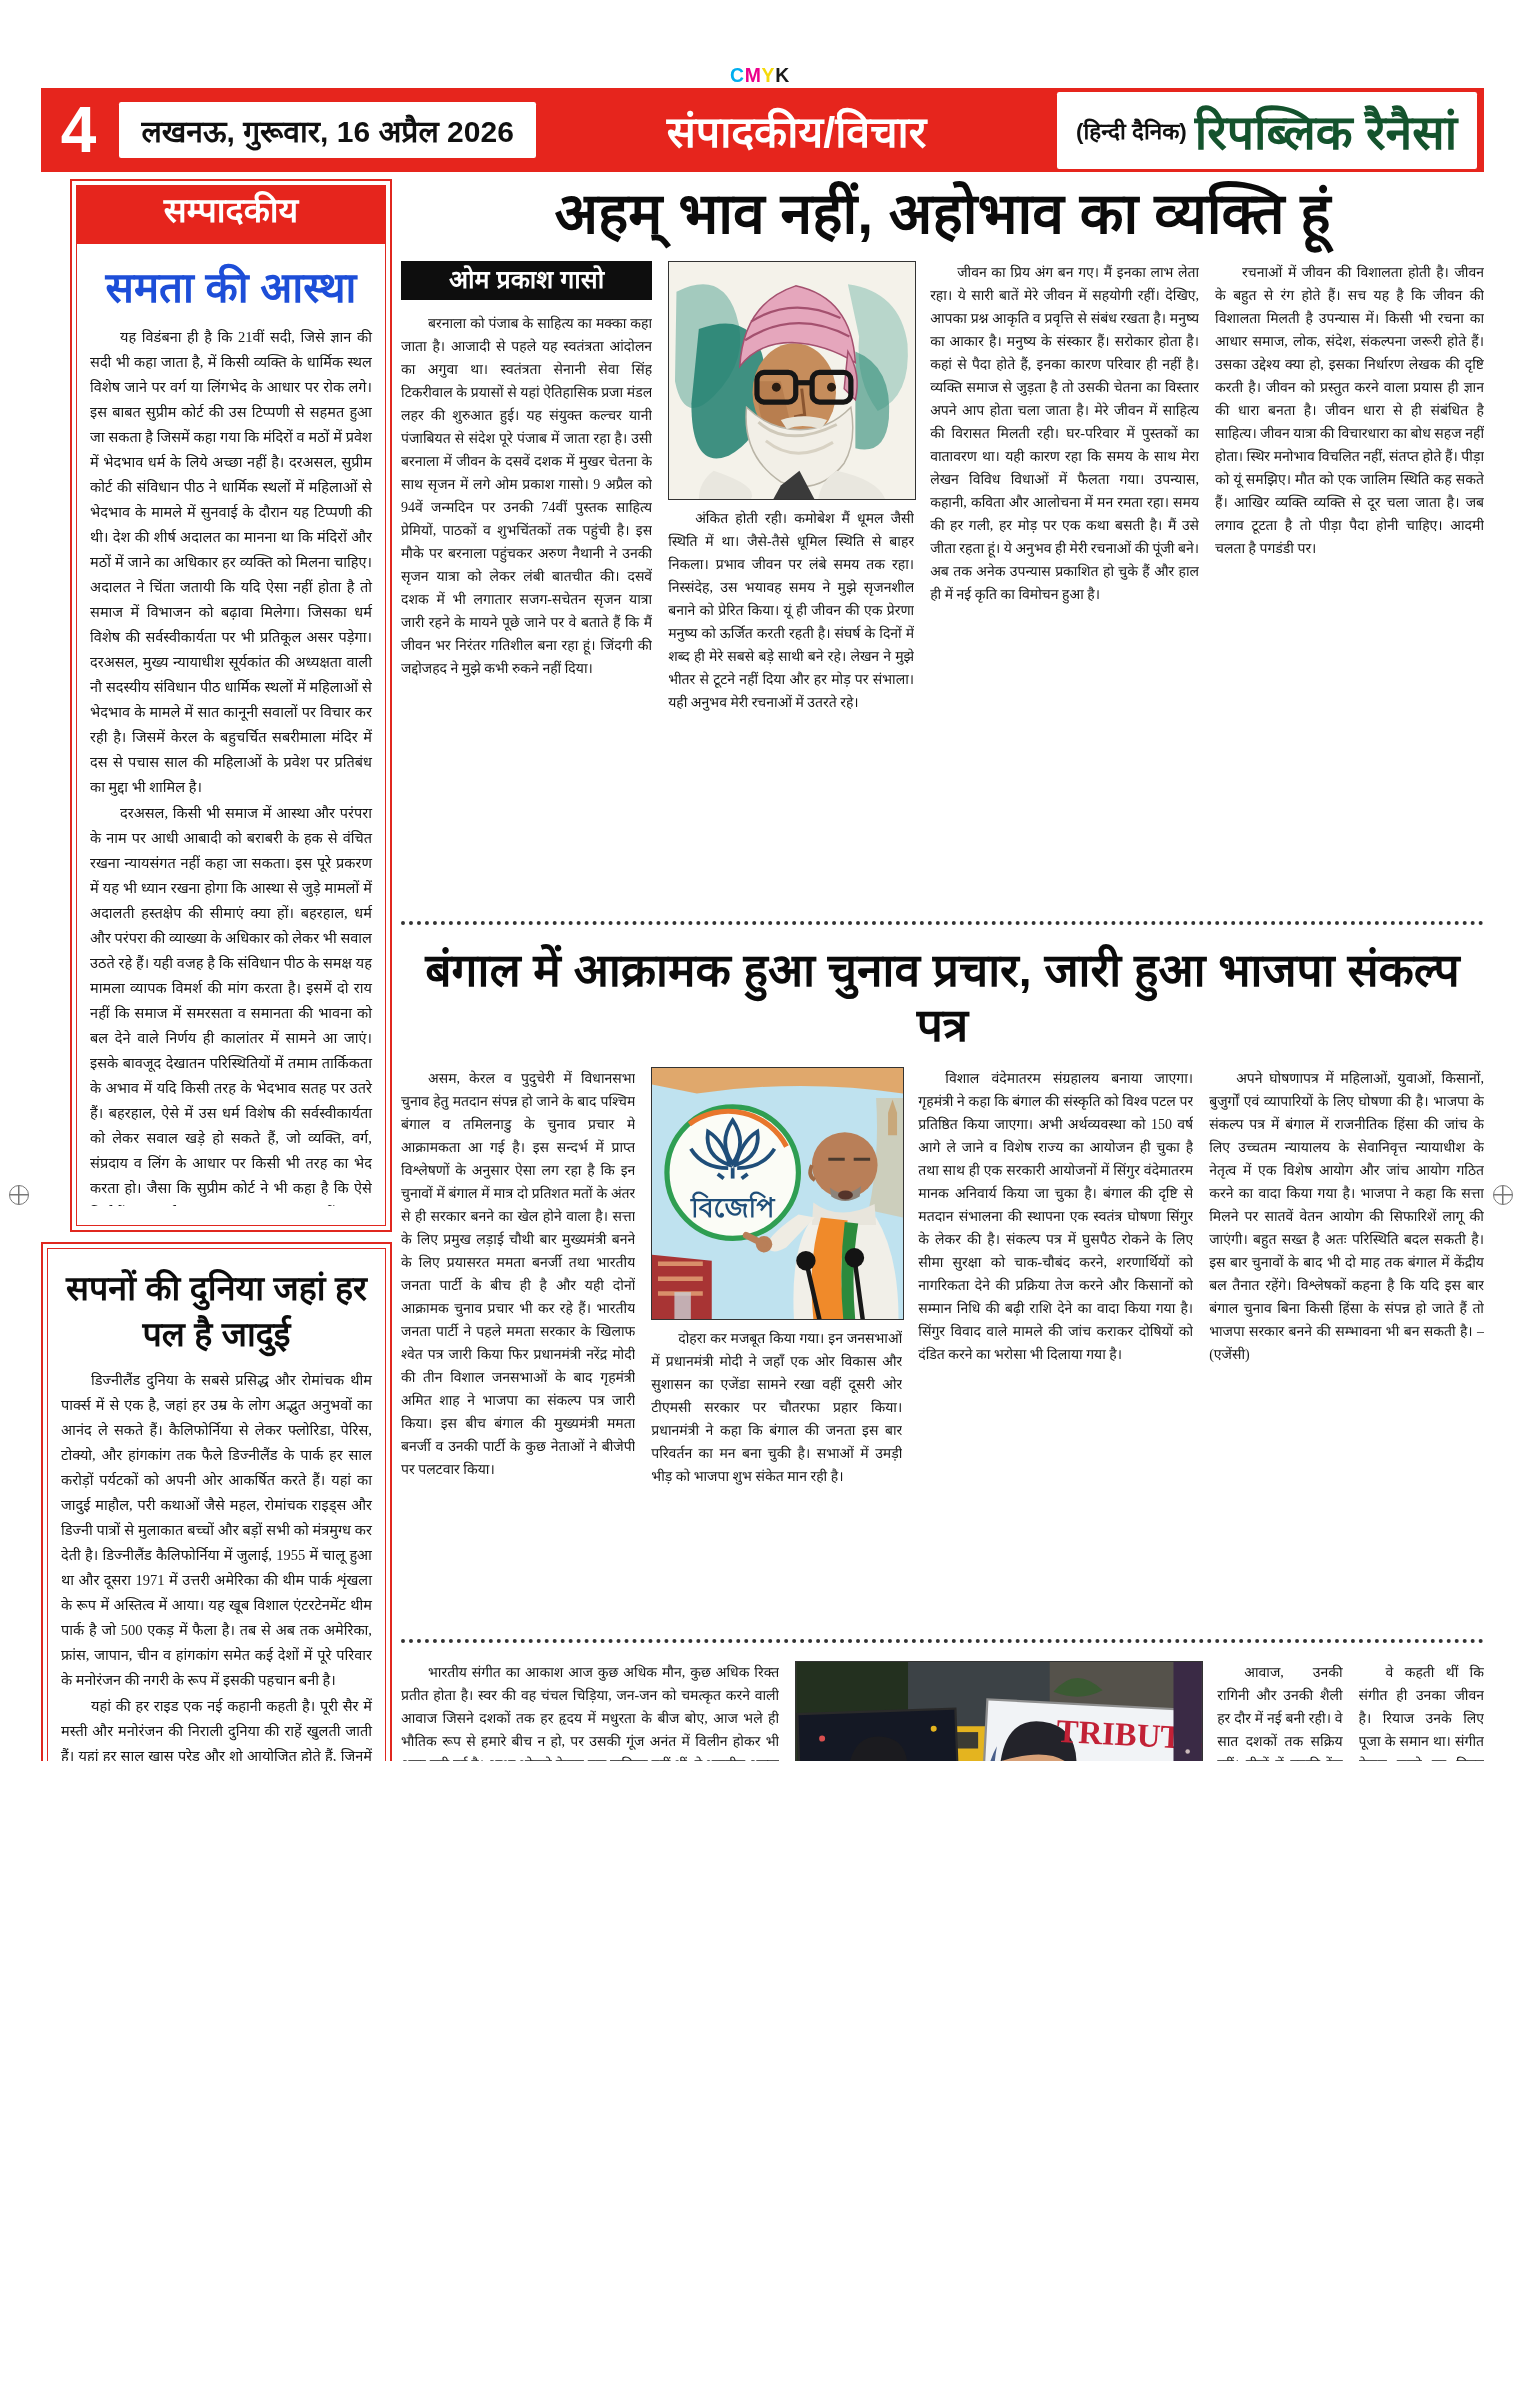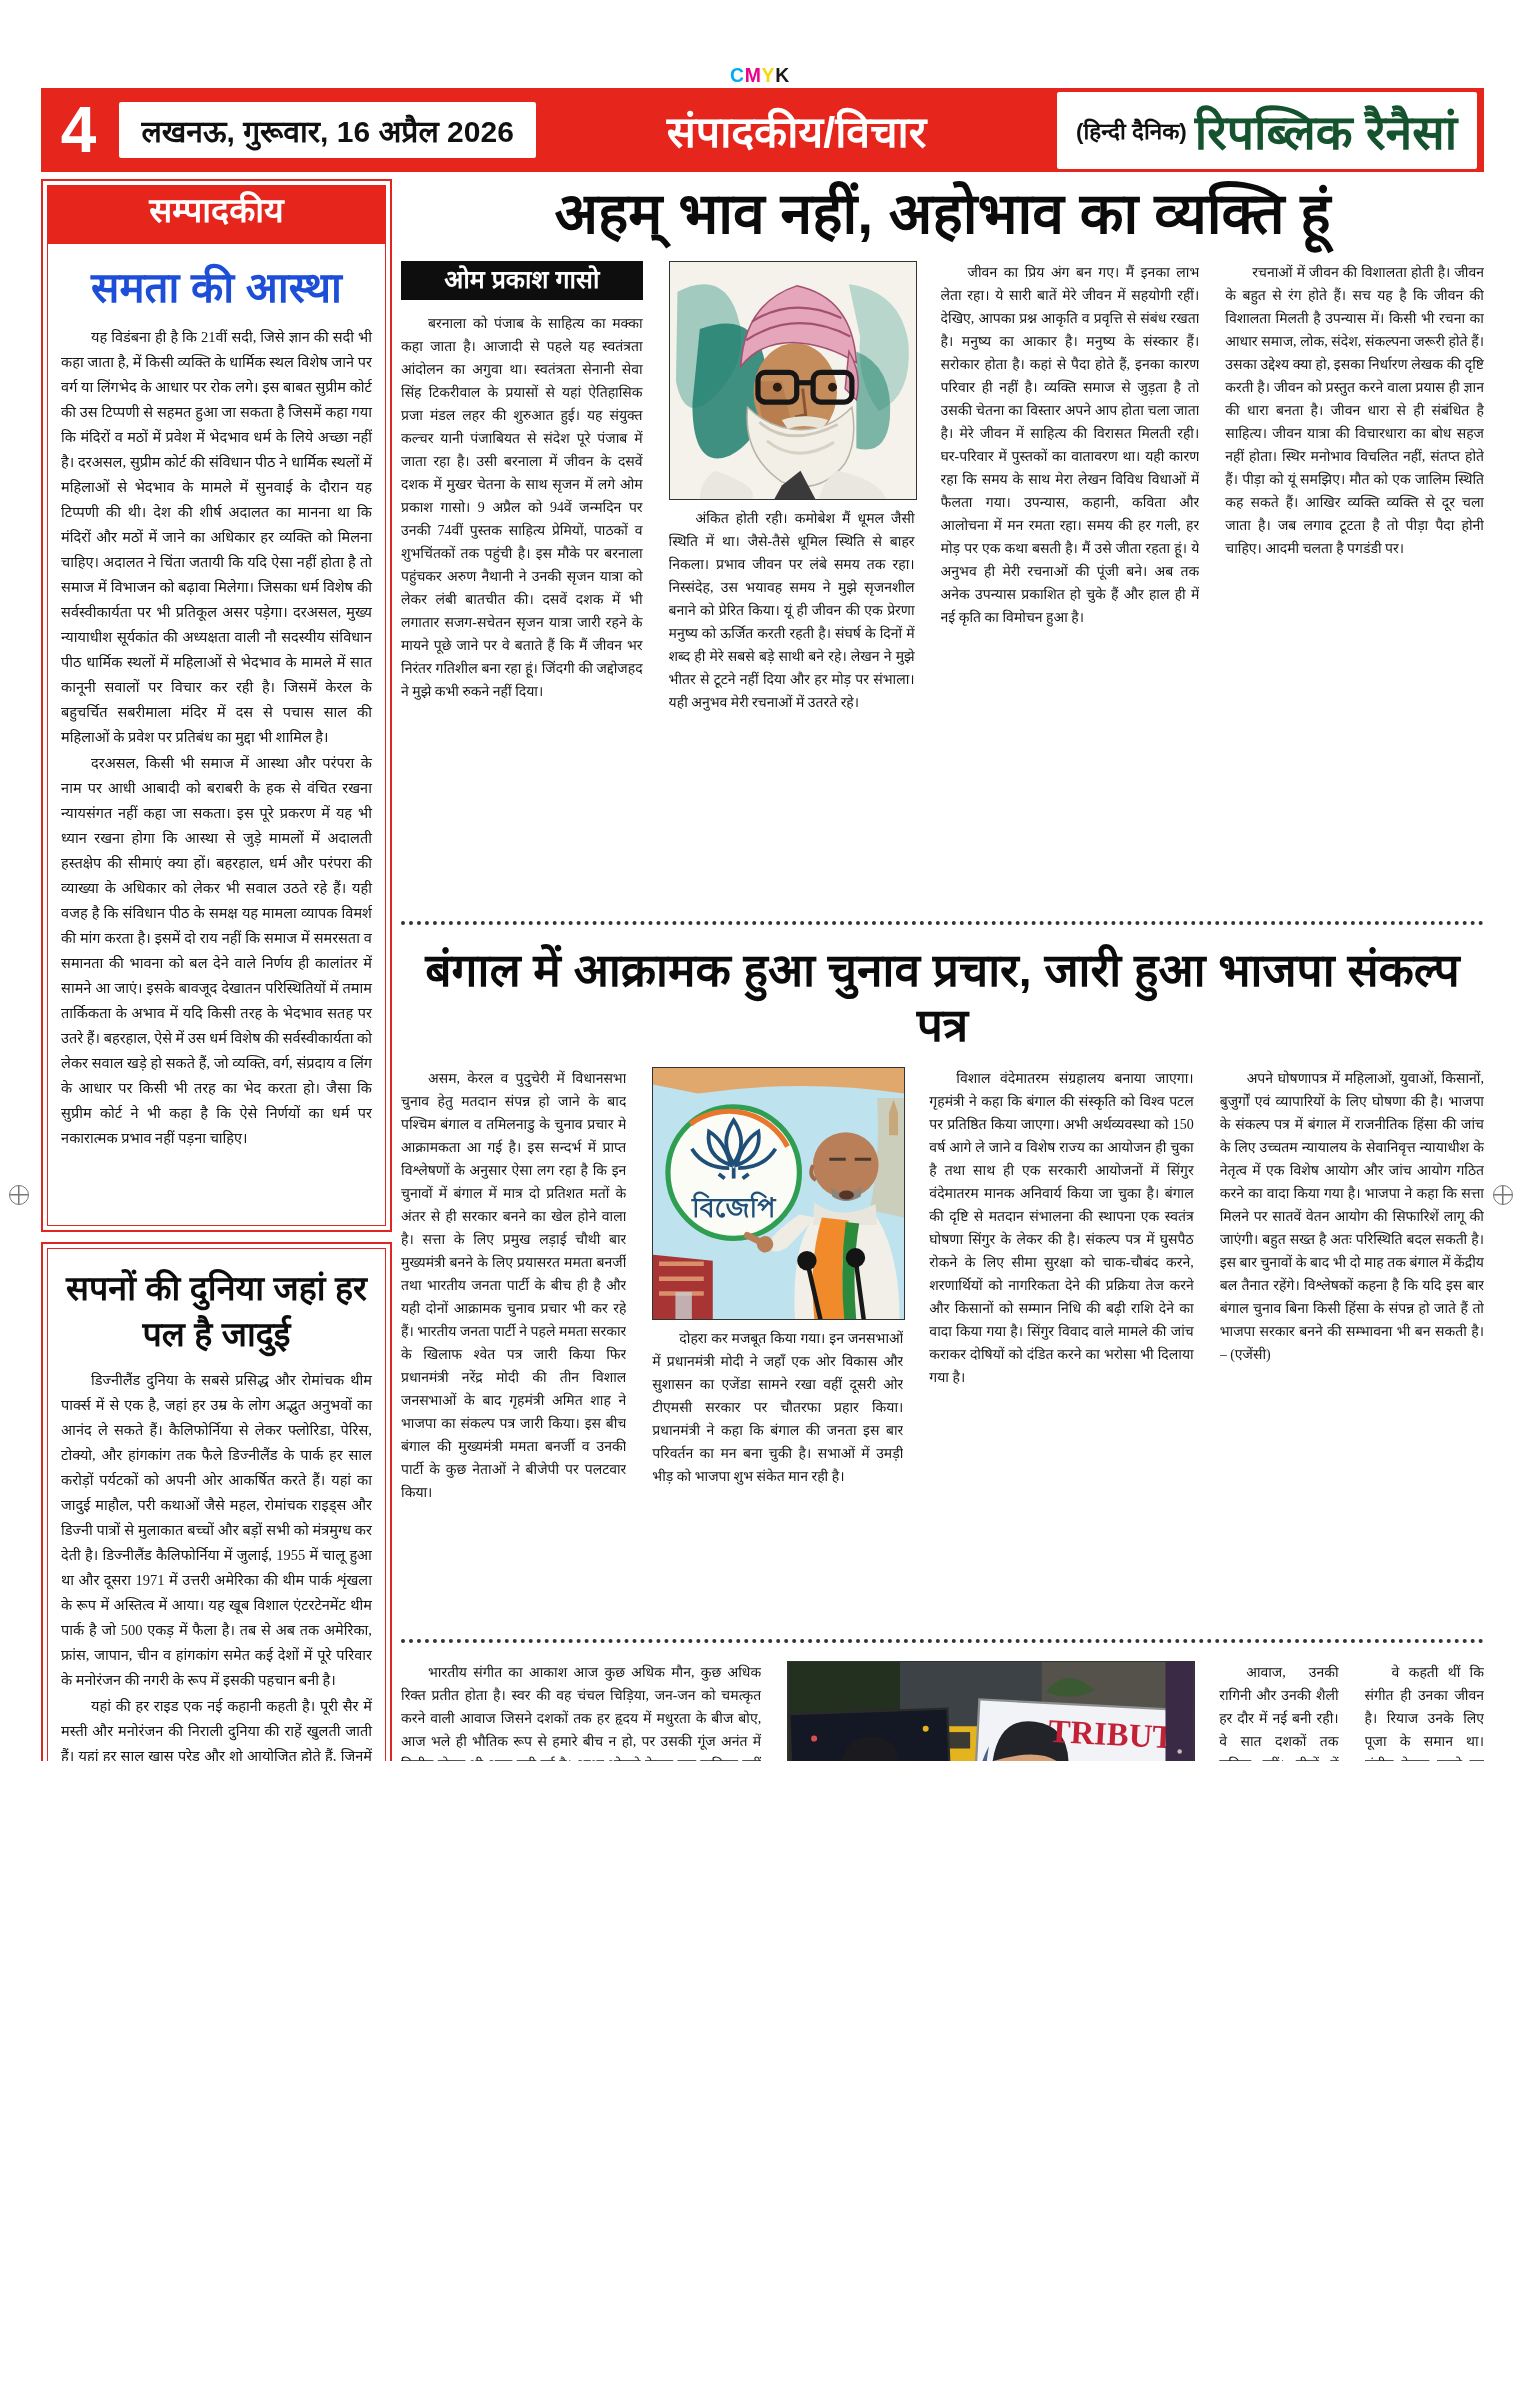--- a/index.html
+++ b/index.html
@@ -26,39 +26,39 @@
            font:bold 30px "Liberation Sans",sans-serif;color:#111;}
   .section-title{flex:1;text-align:center;color:#fff;font:bold 43px "Liberation Sans",sans-serif;}
   .paperbox{background:#fff;border-radius:2.2px;margin-right:7.5px;padding:6px 19.4px;
             display:flex;align-items:center;gap:8px;}
   .paper-tag{font:bold 22.4px "Liberation Sans",sans-serif;color:#111;}
   .paper-name{font:bold 48px "Liberation Sans",sans-serif;color:#14532d;}
   
   .left-rail{position:absolute;left:41px;top:179px;width:351px;}
   .redbox{border:2.2px solid #e0271f;padding:3.7px;box-sizing:border-box;background:#fff;}
   .redbox-inner{border:1.5px solid #e0271f;height:100%;box-sizing:border-box;overflow:hidden;}
-  .ed-box{height:1053px;}
+  .ed-box{height:1053px;margin-left:29px;}
   .ed-band{background:#e6251d;height:58px;line-height:58px;text-align:center;color:#fff;
            font:bold 34px "Liberation Sans",sans-serif;}
   .ed-headline{text-align:center;font:bold 42px "Liberation Sans",sans-serif;color:#1d4ed8;
                margin:13.4px 7.5px 9px 7.5px;}
   .boxbody{padding:1.5px 13.4px;font-size:14.5px;line-height:25px;text-align:justify;overflow:hidden;}
   .boxbody p{margin:0 0 1.5px 0;text-indent:30px;}
   .dream-box{margin-top:10.4px;height:1109px;}
   .dream-headline{text-align:center;font:bold 34px "Liberation Sans",sans-serif;color:#0d0d0d;
                   margin:15px 6px 10.4px 6px;}
   
   .main{position:absolute;left:401px;top:179px;width:1083px;}
   .headline-1{font:bold 57px "Liberation Sans",sans-serif;text-align:center;line-height:1.2;
               margin:0 0 13.4px 0;color:#0b0b0b;}
   .headline-2{font:bold 46px "Liberation Sans",sans-serif;text-align:center;line-height:1.2;
               margin:0 0 13.4px 0;color:#0b0b0b;}
   .headline-3{font:bold 54px "Liberation Sans",sans-serif;text-align:center;line-height:1.2;
               margin:0 0 13.4px 0;color:#0b0b0b;}
-  .artbody{display:flex;gap:26px;overflow:hidden;}
+  .artbody{display:flex;gap:16px;overflow:hidden;}
   .a1-body{height:642px;}
   .a2-body{height:554px;}
   .a3-body{height:664px;}
   .coltext{font-size:14px;line-height:23px;text-align:justify;overflow:hidden;text-indent:27px;}
   .c340{width:254px;display:flex;flex-direction:column;}
   .c318{width:237px;}
   .c330{width:246px;}
   .c336{width:251px;}
   .c364{width:272px;}
   .c372{width:278px;}

